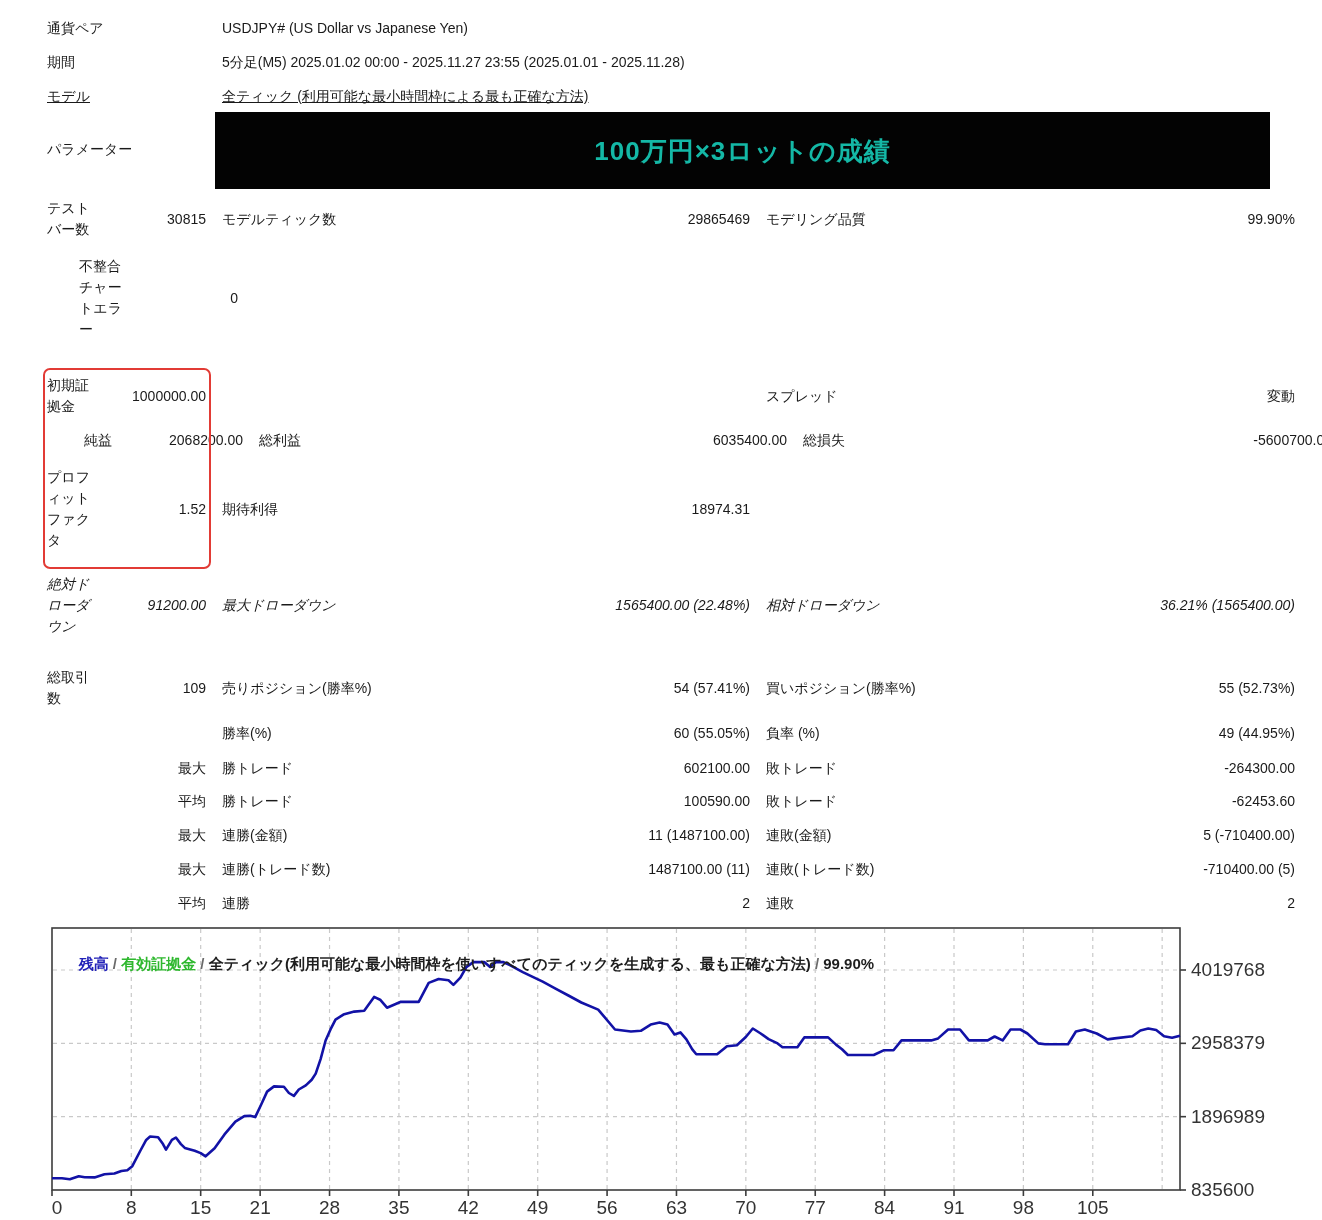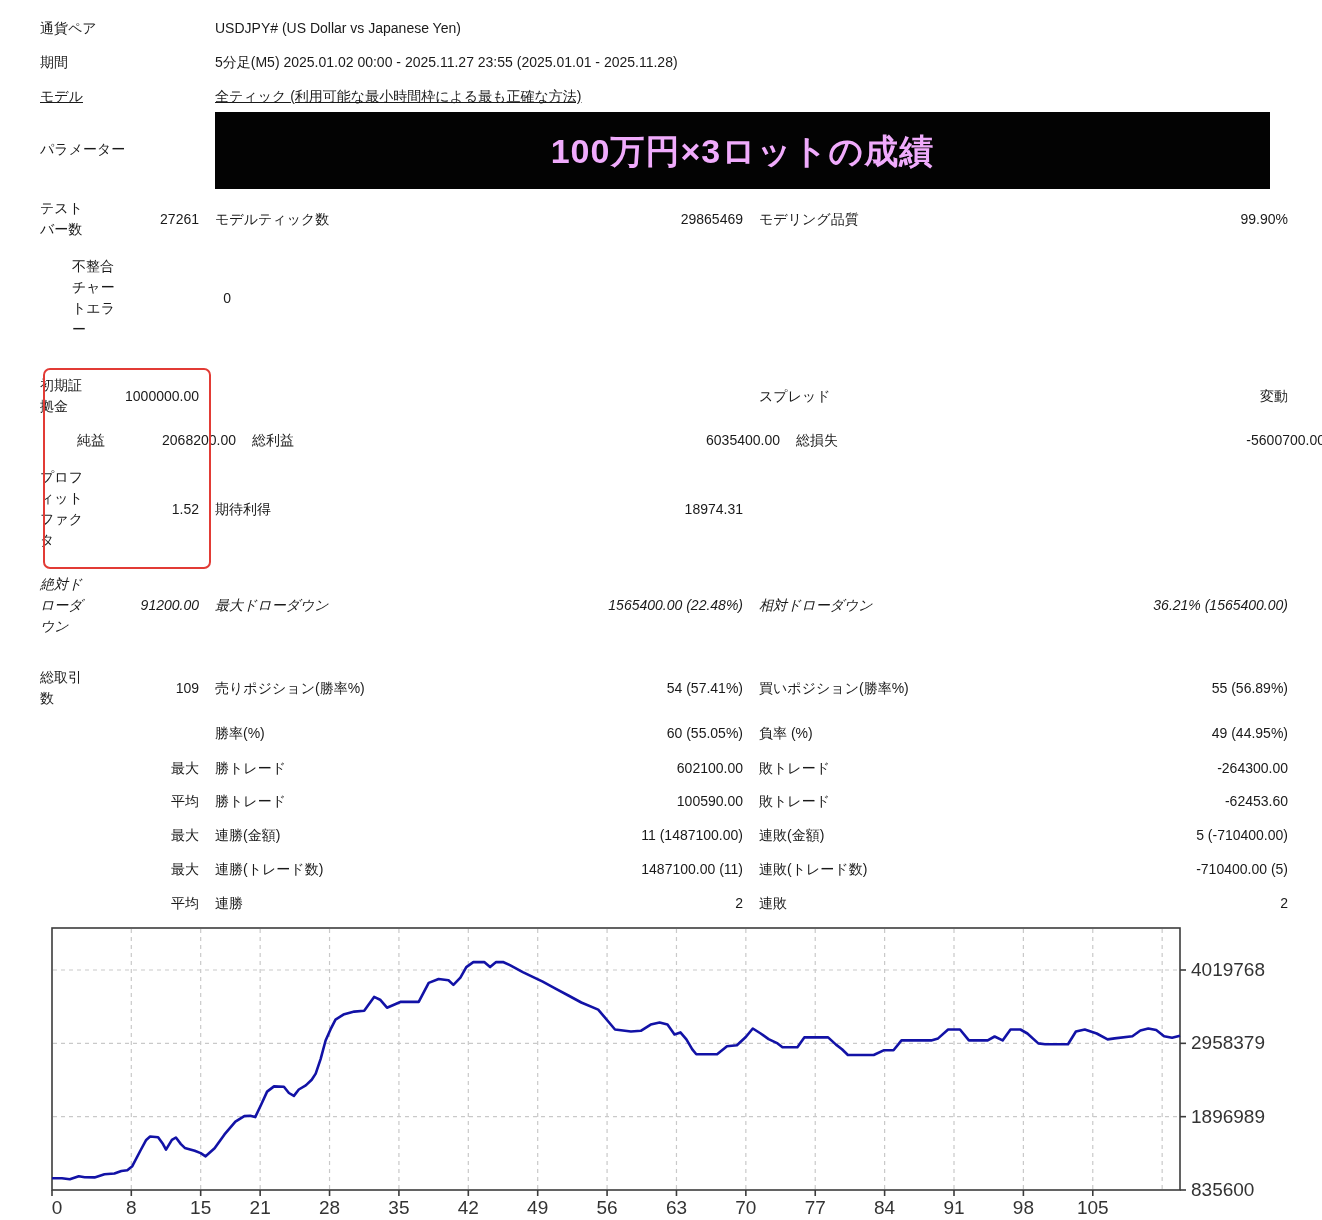--- a/index.html
+++ b/index.html
@@ -1,26 +1,26 @@
 <!DOCTYPE html>
 <html><head>
 <meta charset="utf-8">
 <style>
   html,body{margin:0;padding:0;background:#fff;}
   .page{position:relative;width:1322px;height:1220px;background:#fff;overflow:hidden;
         font-family:"Liberation Sans",sans-serif;color:#1a1a1a;font-size:14px;line-height:21px;}
-  .row{position:absolute;left:40px;width:1218px;display:grid;
+  .row{position:absolute;left:47px;width:1218px;display:grid;
        grid-template-columns:61px 82px 230px 282px 230px 283px;column-gap:10px;align-items:center;gap:16px;}
   .cell{min-height:21px;}
   .c1{white-space:pre;}
   .c2,.c4,.c6{text-align:right;white-space:nowrap;}
   .c3,.c5{text-align:left;white-space:nowrap;overflow:visible;}
   .banner{position:absolute;left:215px;top:112px;width:1055px;height:77px;background:#030303;
           display:flex;align-items:center;justify-content:center;}
-  .banner span{color:#f0abfc;font-size:34px;font-weight:700;letter-spacing:1px;line-height:1;}
+  .banner span{color:#14b8a6;font-size:26px;font-weight:700;letter-spacing:1px;line-height:1;}
   .redbox{position:absolute;left:43px;top:368px;width:164px;height:197px;border:2px solid #e23b35;
           border-radius:7px;pointer-events:none;}
   .chart-wrap{position:absolute;left:0;top:922px;width:1322px;height:298px;}
   .legend{position:absolute;left:62px;top:937px;font-size:15px;font-weight:700;white-space:pre;line-height:18px;}
   .legend .l-balance{color:#2222b8;}
   .legend .l-equity{color:#2eb82e;}
   .legend .l-sep{color:#6a6a6a;}
   .legend .l-model,.legend .l-quality{color:#1d1d1d;}
 </style>
 </head>
@@ -57,21 +57,21 @@
       <div class="cell c1">パラメーター</div>
       <div class="cell c2"></div>
       <div class="cell c3"></div>
       <div class="cell c4"></div>
       <div class="cell c5"></div>
       <div class="cell c6"></div>
     </div>
       <div class="row" style="top: 198px; height: 42px;">
       <div class="cell c1">テスト
 バー数</div>
-      <div class="cell c2">27261</div>
+      <div class="cell c2">30815</div>
       <div class="cell c3">モデルティック数</div>
       <div class="cell c4">29865469</div>
       <div class="cell c5">モデリング品質</div>
       <div class="cell c6">99.90%</div>
     </div>
       <div class="row" style="top: 256px; height: 84px; margin-left: 32px;">
       <div class="cell c1">不整合
 チャー
 トエラ
 ー</div>
@@ -119,21 +119,21 @@
       <div class="cell c5">相対ドローダウン</div>
       <div class="cell c6">36.21% (1565400.00)</div>
     </div>
       <div class="row" style="top: 667px; height: 42px;">
       <div class="cell c1">総取引
 数</div>
       <div class="cell c2">109</div>
       <div class="cell c3">売りポジション(勝率%)</div>
       <div class="cell c4">54 (57.41%)</div>
       <div class="cell c5">買いポジション(勝率%)</div>
-      <div class="cell c6">55 (56.89%)</div>
+      <div class="cell c6">55 (52.73%)</div>
     </div>
       <div class="row" style="top: 723px; height: 21px;">
       <div class="cell c1"></div>
       <div class="cell c2"></div>
       <div class="cell c3">勝率(%)</div>
       <div class="cell c4">60 (55.05%)</div>
       <div class="cell c5">負率 (%)</div>
       <div class="cell c6">49 (44.95%)</div>
     </div>
       <div class="row" style="top: 758px; height: 21px;">
@@ -243,14 +243,17 @@
         <line x1="1023.3884007029877" y1="268" x2="1023.3884007029877" y2="274" stroke="#3c3c3c" stroke-width="1.6"></line>
         <text x="1023.3884007029877" y="292" font-size="19" fill="#333333" text-anchor="middle" font-family="&quot;Liberation Sans&quot;,sans-serif">98</text>
         <line x1="1092.773286467487" y1="7" x2="1092.773286467487" y2="267" stroke="#c9c9c9" stroke-width="1.2" stroke-dasharray="4 4"></line>
         <line x1="1092.773286467487" y1="268" x2="1092.773286467487" y2="274" stroke="#3c3c3c" stroke-width="1.6"></line>
         <text x="1092.773286467487" y="292" font-size="19" fill="#333333" text-anchor="middle" font-family="&quot;Liberation Sans&quot;,sans-serif">105</text>
         <line x1="1162.158172231986" y1="7" x2="1162.158172231986" y2="267" stroke="#c9c9c9" stroke-width="1.2" stroke-dasharray="4 4"></line>
         <polyline points="52.0,256.3 61.9,256.3 69.8,257.3 78.8,254.2 84.7,255.3 94.6,255.4 104.5,252.3 114.4,251.5 121.4,249.0 127.3,248.2 132.3,244.2 140.2,229.0 146.2,217.9 150.1,214.5 158.1,215.3 163.0,222.1 166.0,227.6 171.9,217.9 175.9,215.5 180.9,222.1 184.8,225.9 194.7,228.7 200.7,231.1 205.6,234.3 214.6,226.2 224.5,212.4 235.4,199.6 244.3,194.1 250.2,193.7 255.2,195.1 261.1,182.7 267.1,169.6 274.0,164.4 283.9,164.7 288.9,171.0 293.9,173.9 298.8,167.5 305.8,163.4 311.7,157.8 315.7,151.6 320.6,137.1 325.6,118.5 330.5,107.4 335.5,97.6 343.4,92.6 354.3,89.6 364.2,88.7 374.1,74.9 380.1,77.7 387.0,85.7 400.9,79.8 418.7,79.9 428.7,60.9 438.6,57.0 448.5,58.3 453.4,62.9 460.4,55.6 466.3,45.1 473.3,40.1 484.2,40.0 490.1,45.1 496.1,40.1 503.0,40.0 509.9,43.1 522.8,50.1 532.7,54.9 542.7,59.7 555.5,66.6 568.4,73.5 581.3,80.5 598.2,87.6 615.0,107.5 630.9,109.5 640.8,108.8 650.7,102.6 659.6,100.6 667.5,102.6 674.5,112.4 680.4,110.4 686.4,117.4 692.3,127.4 696.3,132.3 717.1,132.3 727.0,124.3 736.9,123.3 745.8,115.0 752.8,106.5 760.7,111.5 768.6,117.1 777.6,121.4 782.5,125.3 797.4,125.3 804.3,115.4 828.1,115.4 836.0,122.6 842.0,127.2 847.9,133.0 873.7,133.0 883.6,128.3 893.5,128.3 901.5,118.4 931.2,118.4 938.1,116.4 948.1,107.5 960.0,107.5 968.9,118.4 987.7,118.4 994.6,114.5 1002.6,118.4 1010.5,107.5 1020.4,107.5 1027.4,111.5 1038.3,121.4 1045.2,122.3 1068.0,122.3 1075.9,109.5 1084.8,107.5 1096.7,111.5 1107.6,117.4 1114.6,116.4 1132.4,114.3 1140.4,108.5 1148.3,106.5 1156.2,108.1 1164.1,114.3 1172.1,115.7 1180.0,113.7" fill="none" stroke="#1212a6" stroke-width="2.6" stroke-linejoin="round" stroke-linecap="butt"></polyline>
       </svg>
   </div>
 
+  <div class="legend">
+    <span class="l-balance">残高</span><span class="l-sep"> / </span><span class="l-equity">有効証拠金</span><span class="l-sep"> / </span><span class="l-model">全ティック(利用可能な最小時間枠を使いすべてのティックを生成する、最も正確な方法)</span><span class="l-sep"> / </span><span class="l-quality">99.90%</span>
+  </div>
 
 </div>
 
 </body></html>

